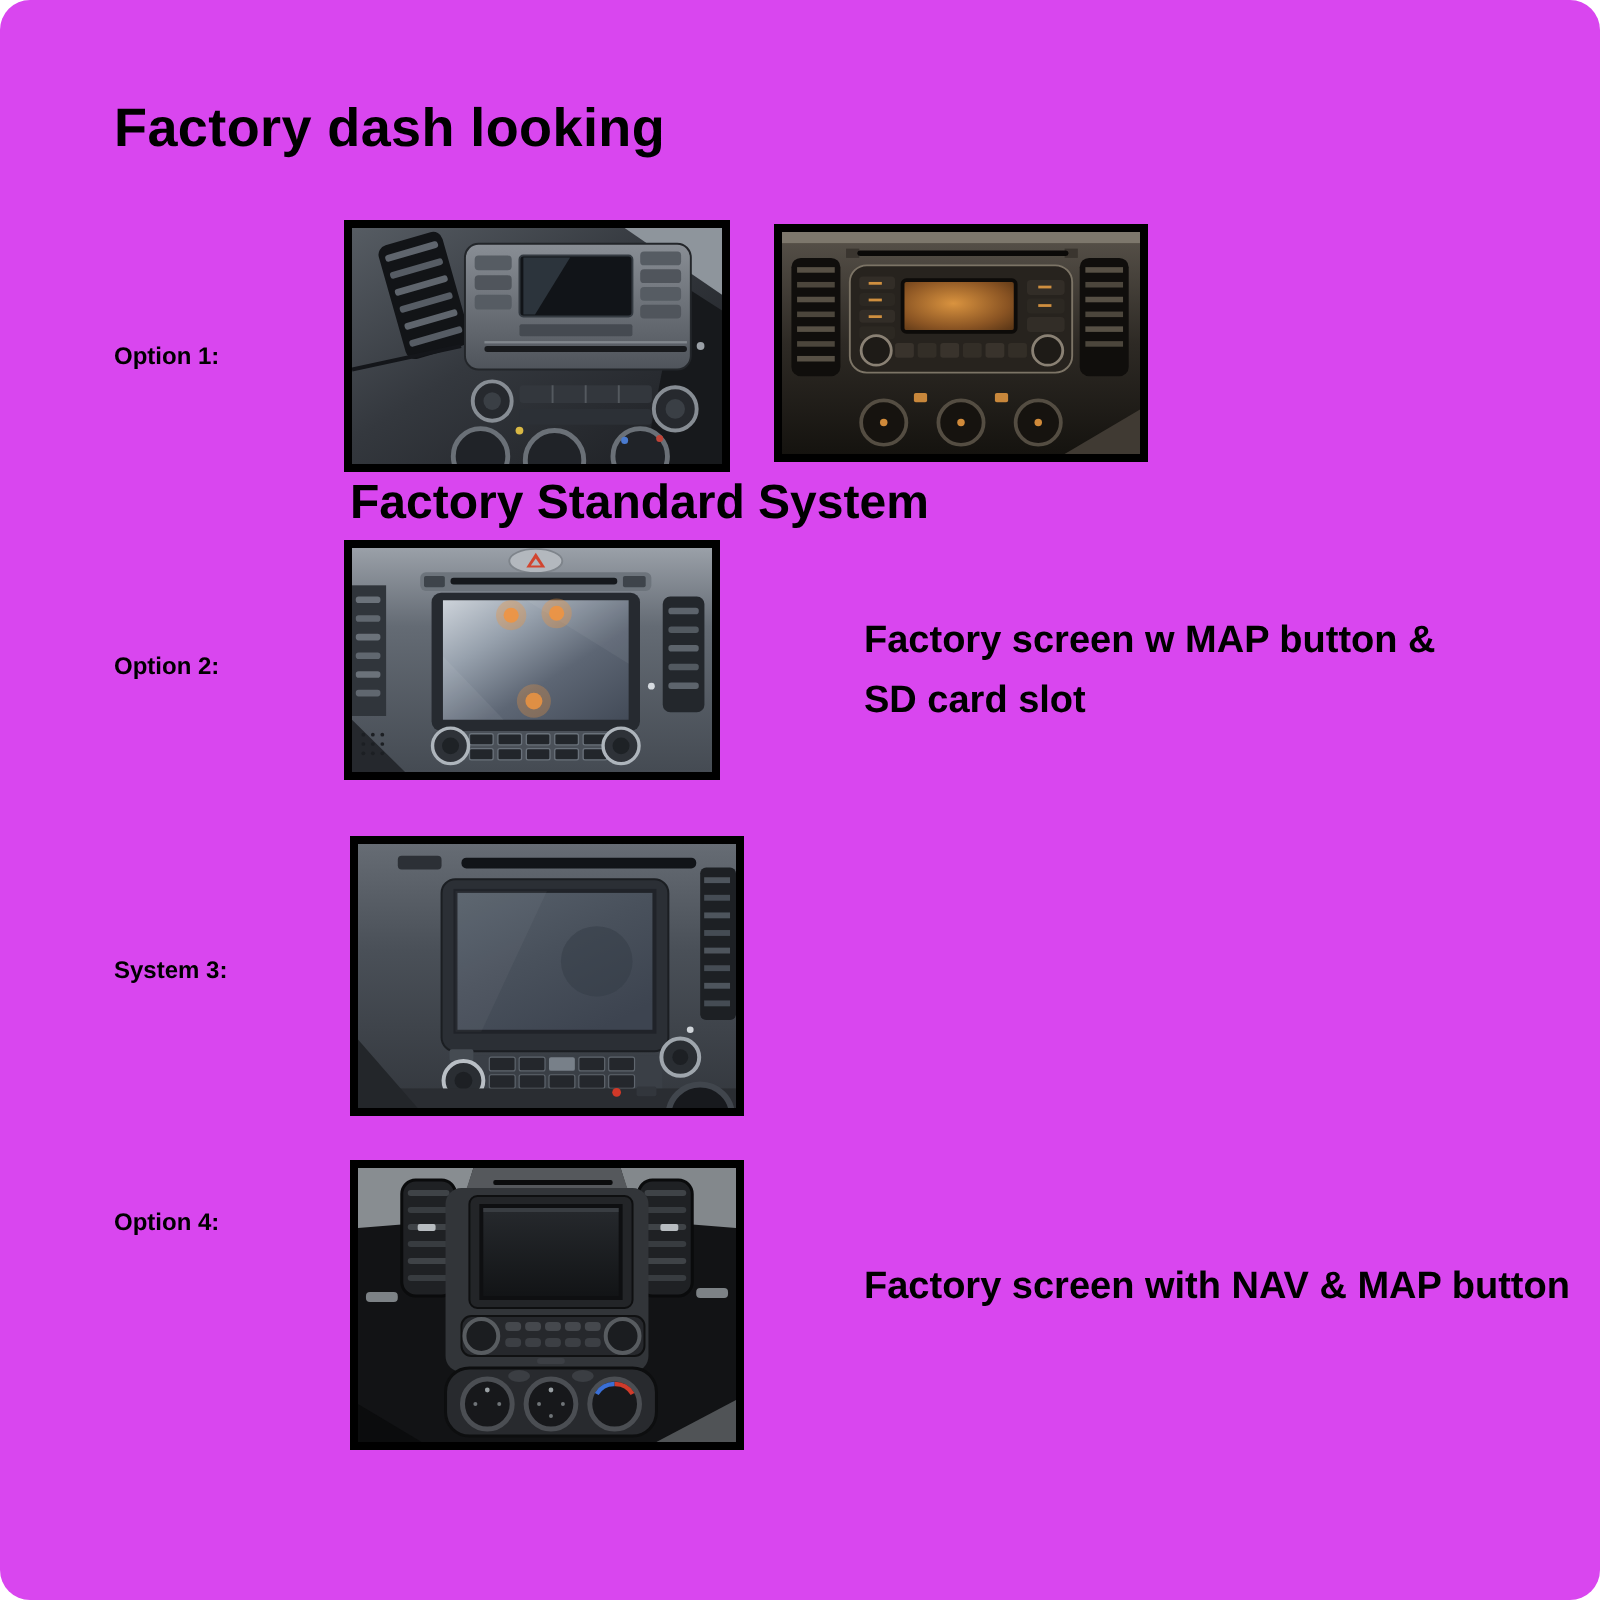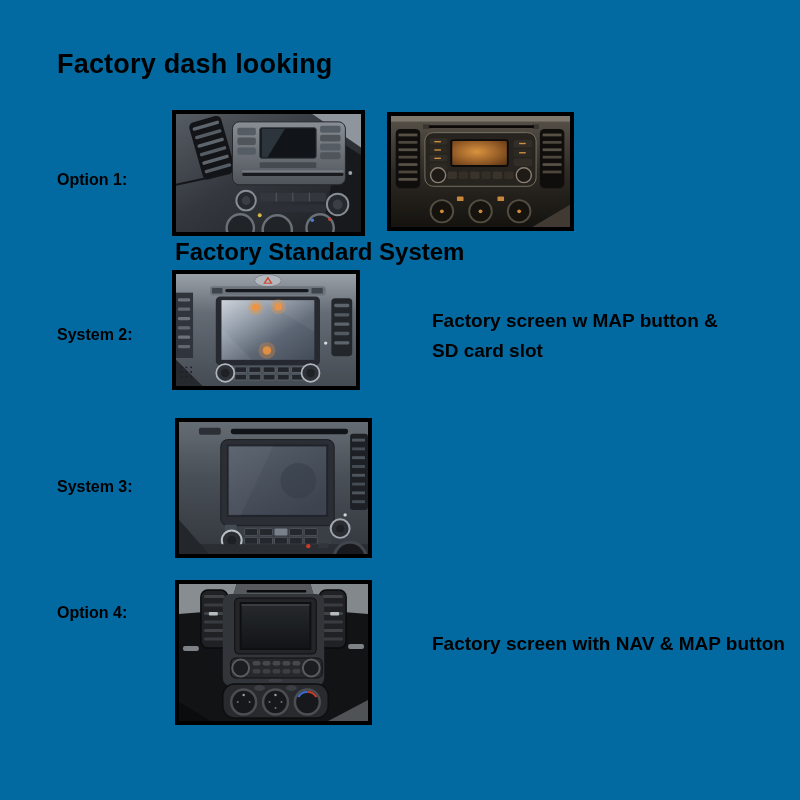--- a/index.html
+++ b/index.html
@@ -1,19 +1,19 @@
 <!DOCTYPE html>
 <html><head>
 <meta charset="utf-8">
 <style>
   html,body{margin:0;padding:0;background:#fff;}
-  .canvas{position:relative;width:800px;height:800px;background:#0369a1;overflow:hidden;
-          font-family:"Liberation Sans", sans-serif;color:#000;}
+  .canvas{position:relative;width:800px;height:800px;background:#d946ef;overflow:hidden;
+          font-family:"Liberation Sans", sans-serif;color:#000;border-radius:15px;}
   .title{position:absolute;left:57px;top:49px;font-size:27px;font-weight:bold;letter-spacing:.2px;}
-  .opt-label{position:absolute;left:57px;font-size:16px;font-weight:bold;}
+  .opt-label{position:absolute;left:57px;font-size:12px;font-weight:bold;}
   #label1{top:171px}#label2{top:326px}#label3{top:478px}#label4{top:604px}
   .photo{position:absolute;border:4px solid #000;box-sizing:border-box;background:#1a1c1f;}
   .photo svg{display:block;width:100%;height:100%;}
   #photo1a{left:172px;top:110px;width:193px;height:126px;}
   #photo1b{left:387px;top:112px;width:187px;height:119px;}
   #photo2{left:172px;top:270px;width:188px;height:120px;}
   #photo3{left:175px;top:418px;width:197px;height:140px;}
   #photo4{left:175px;top:580px;width:197px;height:145px;}
   .caption{position:absolute;left:175px;top:238px;font-size:24px;font-weight:bold;}
   .desc{position:absolute;left:412px;font-size:19px;font-weight:bold;line-height:30px;margin-left:20px;}
@@ -152,21 +152,21 @@
       <circle cx="95" cy="103" r="12" fill="#16130f" stroke="#544d42" stroke-width="2"></circle>
         <circle cx="95" cy="103" r="2" fill="#d08a3a"></circle>
       <circle cx="136" cy="103" r="12" fill="#16130f" stroke="#544d42" stroke-width="2"></circle>
         <circle cx="136" cy="103" r="2" fill="#d08a3a"></circle>
       <polygon points="150,120 190,96 190,120" fill="#403a33"></polygon>
     </svg>
   </figure>
 
   <div class="caption">Factory Standard System</div>
 
-  <div class="opt-label" id="label2">System 2:</div>
+  <div class="opt-label" id="label2">Option 2:</div>
 
   <figure class="photo" id="photo2">
     <svg viewBox="0 0 190 120" preserveAspectRatio="none">
       <defs>
         <linearGradient id="gC" x1="0" y1="0" x2="0" y2="1">
           <stop offset="0" stop-color="#9aa0a8"></stop>
             <stop offset="0.35" stop-color="#646b74"></stop>
             <stop offset="1" stop-color="#454b53"></stop>
         </linearGradient>
         <linearGradient id="gCs" x1="0" y1="0" x2="1" y2="1">

